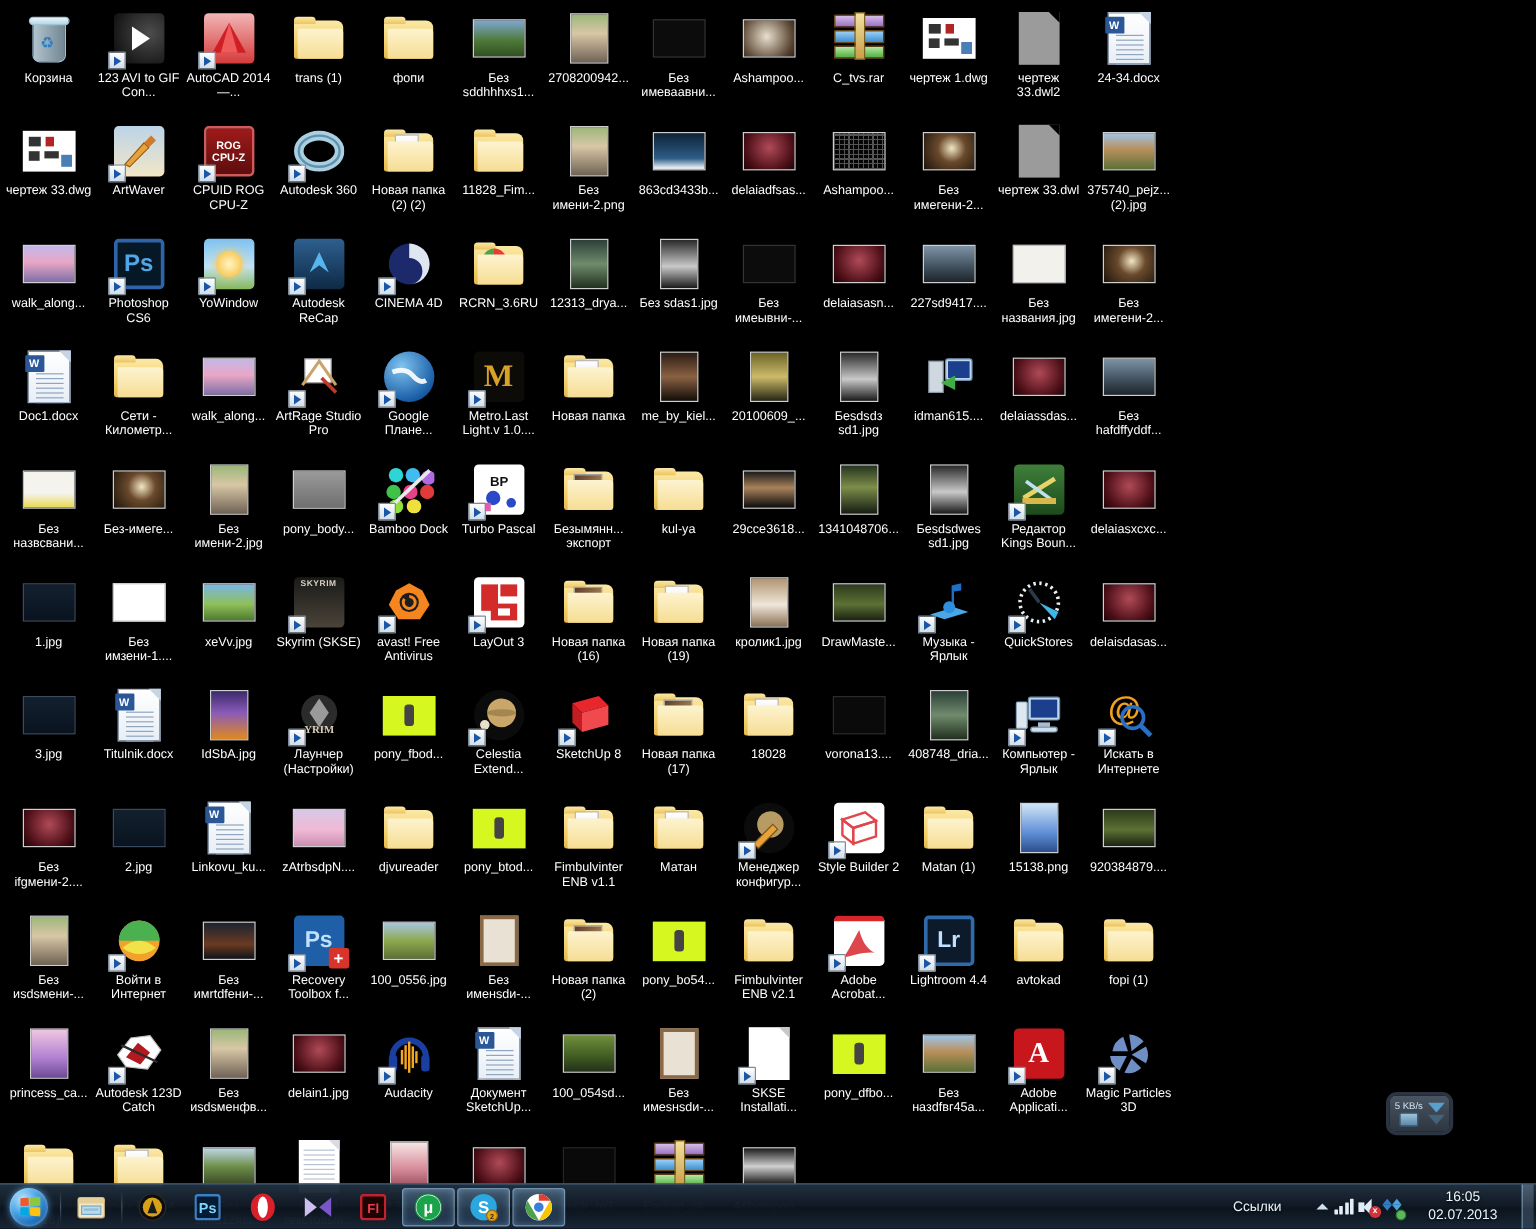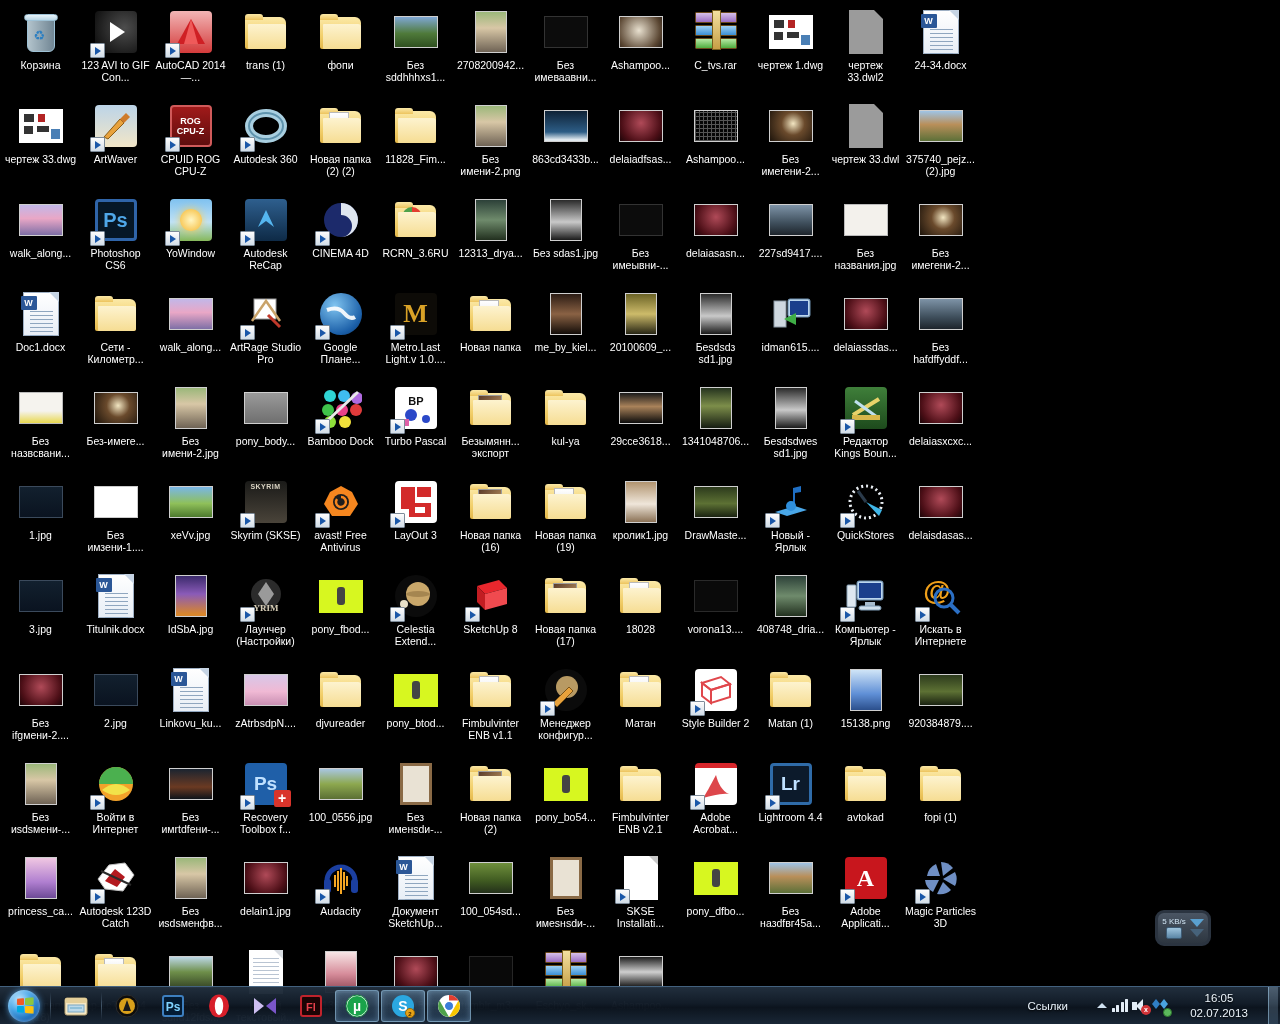--- a/index.html
+++ b/index.html
@@ -1211,21 +1211,21 @@
             <div class="tile" style="background:transparent;box-shadow:none;">
               <svg width="40" height="40" viewBox="0 0 40 40">
                 <path d="M4 30 L24 24 L36 28 L16 34 Z" fill="#4aa7e8"></path>
                 <path d="M22 6 L30 4 L30 10 L24 11 L24 24 a4 4 0 1 1 -2 -3.5 Z" fill="#1f6fc4"></path>
                 <circle cx="20" cy="24" r="5" fill="#2f8fdc"></circle>
               </svg>
             </div>
           </div>
           <div class="shortcut"></div>
         </div>
-        <div class="icon-label">Новый - Ярлык</div>
+        <div class="icon-label">Музыка - Ярлык</div>
       </div>
       <div class="icon">
         <div class="icon-img">
           <div class="art" style="display: flex; align-items: center; justify-content: center;">
             <div class="tile" style="background:transparent;box-shadow:none;">
               <svg width="40" height="40" viewBox="0 0 40 40">
                 <circle cx="20" cy="20" r="16" fill="none" stroke="#e9eef3" stroke-width="3" stroke-dasharray="2 3"></circle>
                 <path d="M20 20 L12 9" stroke="#2a3a4a" stroke-width="3"></path>
                 <path d="M20 20 L33 34 L36 28 Z" fill="#3fb6e8"></path>
               </svg>
@@ -1483,43 +1483,43 @@
               <div class="paper"></div>
               <div class="front"></div>
             </div>
           </div>
         </div>
         <div class="icon-label">Fimbulvinter ENB v1.1</div>
       </div>
       <div class="icon">
         <div class="icon-img">
           <div class="art" style="display: flex; align-items: center; justify-content: center;">
+            <div class="folder">
+              <div class="back"></div>
+              <div class="tab"></div>
+              <div class="paper"></div>
+              <div class="front"></div>
+            </div>
+          </div>
+        </div>
+        <div class="icon-label">Матан</div>
+      </div>
+      <div class="icon">
+        <div class="icon-img">
+          <div class="art" style="display: flex; align-items: center; justify-content: center;">
             <div class="tile circle" style="background:#0b0b0b;">
               <svg width="38" height="38" viewBox="0 0 38 38">
                 <circle cx="20" cy="16" r="11" fill="#b89a63"></circle>
                 <path d="M6 32 L22 16 L26 20 L10 36 Z" fill="#e8a23c" stroke="#7a5418"></path>
               </svg>
             </div>
           </div>
           <div class="shortcut"></div>
         </div>
         <div class="icon-label">Менеджер конфигур...</div>
-      </div>
-      <div class="icon">
-        <div class="icon-img">
-          <div class="art" style="display: flex; align-items: center; justify-content: center;">
-            <div class="folder">
-              <div class="back"></div>
-              <div class="tab"></div>
-              <div class="paper"></div>
-              <div class="front"></div>
-            </div>
-          </div>
-        </div>
-        <div class="icon-label">Матан</div>
       </div>
       <div class="icon">
         <div class="icon-img">
           <div class="art" style="display: flex; align-items: center; justify-content: center;">
             <div class="tile" style="background:#ffffff;">
               <svg width="38" height="38" viewBox="0 0 38 38">
                 <path d="M5 12 L24 6 L33 13 L14 19 Z" fill="none" stroke="#e0474c" stroke-width="2"></path>
                 <path d="M5 12 L14 19 L14 32 L5 25 Z" fill="none" stroke="#e0474c" stroke-width="2"></path>
                 <path d="M14 19 L33 13 L33 26 L14 32 Z" fill="none" stroke="#e0474c" stroke-width="2"></path>
               </svg>

